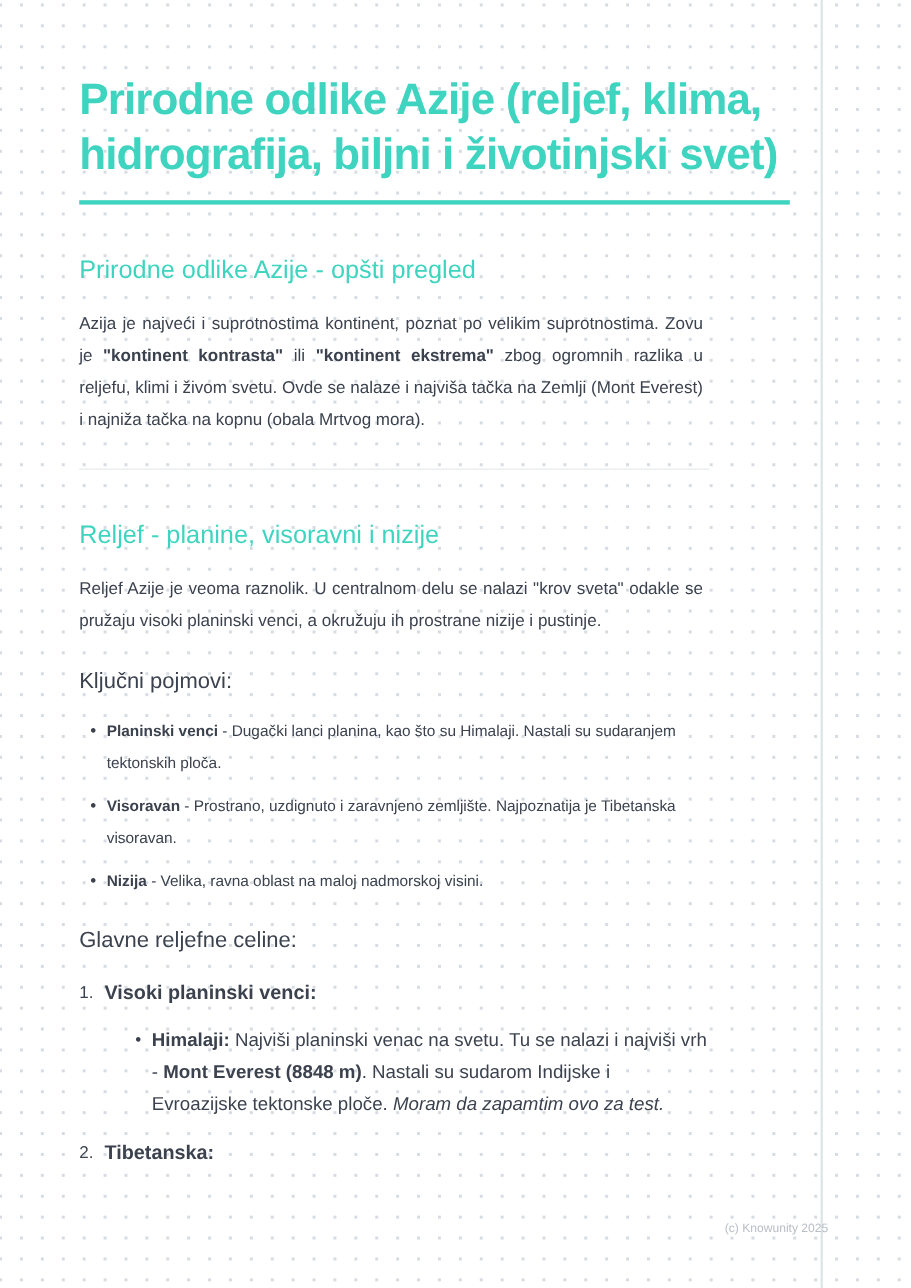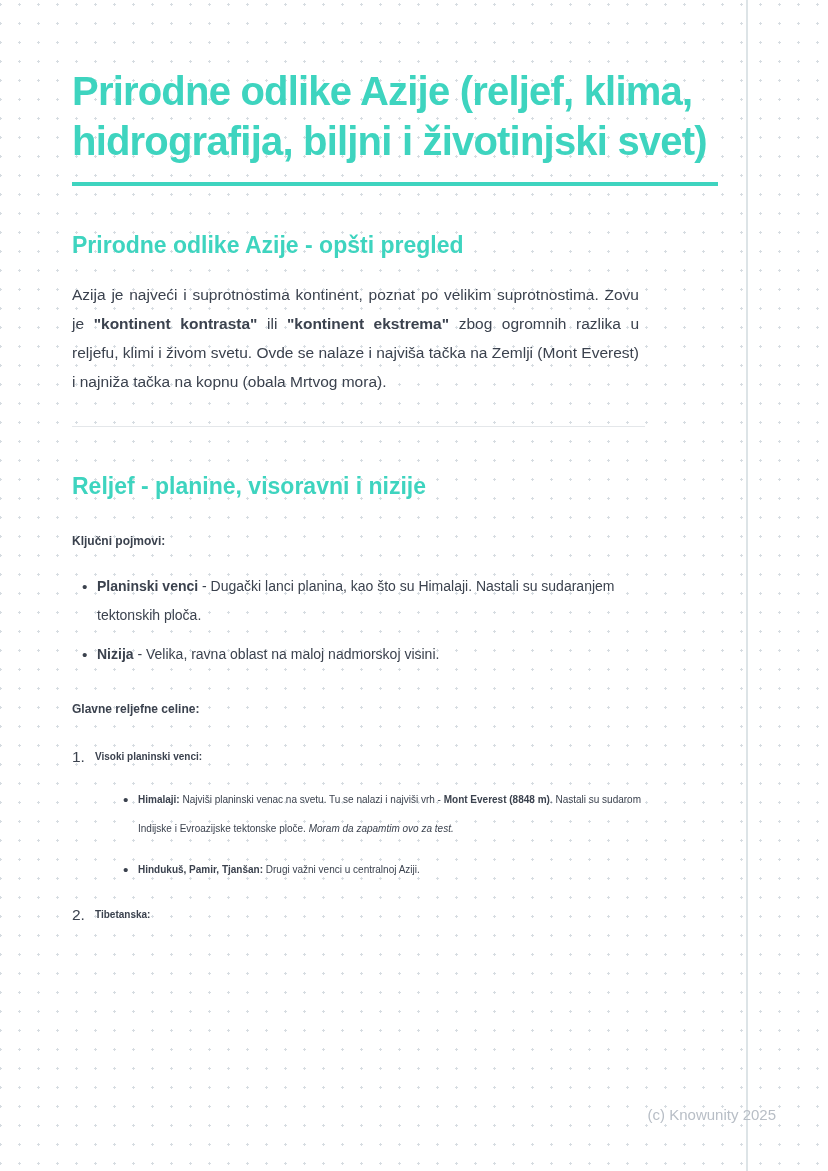--- a/index.html
+++ b/index.html
@@ -25,49 +25,49 @@
     color: #3b424e;
   }
   .doc-title {
     margin: 66px 0 0; width: 655px;
     font-size: 40px; line-height: 50px; font-weight: 800;
     letter-spacing: -0.8px; color: #3ed4bf;
   }
   .title-rule { width: 646px; height: 4px; background: #3ed4bf; margin-top: 16px; }
   .section-heading {
     margin: 44px 0 0; font-size: 23px; line-height: 30px;
-    font-weight: 700; color: #3ed4bf;
+    font-weight: 400; color: #3ed4bf;
   }
   .para {
     width: 567px; margin: 20px 0 0;
     font-size: 15.5px; line-height: 29px; text-align: justify;
   }
   .divider { width: 573px; height: 1px; background: #e4e7ea; margin-top: 30px; }
-  .bold-label { margin-top: 26px; font-weight: 700; font-size: 12px; line-height: 29px; }
+  .bold-label { margin-top: 26px; font-weight: 400; font-size: 20px; line-height: 29px; }
   b, .bld { font-weight: 700; }
   .it { font-style: italic; }
 
   .blist { list-style: none; margin: 16px 0 0; padding: 0; }
   .blist > li { display: flex; margin-bottom: 10px; }
   .marker { width: 25px; padding-left: 10px; flex: none; font-size: 15.5px; line-height: 29px; }
   .marker::before { content: "\2022"; }
   .btext { max-width: 545px; font-size: 14px; line-height: 29px; }
 
   .nlist { margin-top: 18px; }
   .nitem { margin-bottom: 16px; }
   .nrow { display: flex; }
   .nnum { width: 23px; flex: none; font-size: 15.5px; line-height: 29px; }
-  .ntitle { font-weight: 700; font-size: 10px; line-height: 29px; }
+  .ntitle { font-weight: 700; font-size: 18px; line-height: 29px; }
   .sublist { list-style: none; margin: 14px 0 0; padding: 0 0 0 41px; }
   .sublist > li { display: flex; margin-bottom: 12px; }
-  .subtext { max-width: 508px; font-size: 10px; line-height: 29px; }
+  .subtext { max-width: 508px; font-size: 17px; line-height: 29px; }
 
   .footer {
-    position: absolute; right: 52px; bottom: 48px;
-    font-size: 15px; color: #b8bec6;
+    position: absolute; right: 75px; bottom: 48px;
+    font-size: 11px; color: #b8bec6;
   }
 </style>
 </head>
 <body>
 
 <div class="page">
   <div class="margin-line"></div>
 
   <div class="content">
 
@@ -75,27 +75,32 @@
     <div class="title-rule"></div>
 
     <h2 class="section-heading">Prirodne odlike Azije - opšti pregled</h2>
 
     <p class="para"><span>Azija je najveći i suprotnostima kontinent, poznat po velikim suprotnostima. Zovu je </span><b>"kontinent kontrasta"</b><span> ili </span><b>"kontinent ekstrema"</b><span> zbog ogromnih razlika u reljefu, klimi i živom svetu. Ovde se nalaze i najviša tačka na Zemlji (Mont Everest) i najniža tačka na kopnu (obala Mrtvog mora).</span></p>
 
     <div class="divider"></div>
 
     <h2 class="section-heading">Reljef - planine, visoravni i nizije</h2>
 
+    <p class="para">Reljef Azije je veoma raznolik. U centralnom delu se nalazi "krov sveta" odakle se pružaju visoki planinski venci, a okružuju ih prostrane nizije i pustinje.</p>
 
     <div class="bold-label">Ključni pojmovi:</div>
 
     <ul class="blist">
       <li>
         <span class="marker"></span>
         <span class="btext"><b>Planinski venci</b><span> - Dugački lanci planina, kao što su Himalaji. Nastali su sudaranjem tektonskih ploča.</span></span>
+      </li>
+      <li>
+        <span class="marker"></span>
+        <span class="btext"><b>Visoravan</b><span> - Prostrano, uzdignuto i zaravnjeno zemljište. Najpoznatija je Tibetanska visoravan.</span></span>
       </li>
       <li>
         <span class="marker"></span>
         <span class="btext"><b>Nizija</b><span> - Velika, ravna oblast na maloj nadmorskoj visini.</span></span>
       </li>
     </ul>
 
     <div class="bold-label">Glavne reljefne celine:</div>
 
     <div class="nlist">
@@ -103,24 +108,20 @@
       <div class="nitem">
         <div class="nrow">
           <span class="nnum">1.</span>
           <span class="ntitle">Visoki planinski venci:</span>
         </div>
         <ul class="sublist">
           <li>
             <span class="marker"></span>
             <span class="subtext"><b>Himalaji:</b><span> Najviši planinski venac na svetu. Tu se nalazi i najviši vrh - </span><b>Mont Everest (8848 m)</b><span>. Nastali su sudarom Indijske i Evroazijske tektonske ploče. </span><span class="it">Moram da zapamtim ovo za test.</span></span>
           </li>
-          <li>
-            <span class="marker"></span>
-            <span class="subtext"><b>Hindukuš, Pamir, Tjanšan:</b><span> Drugi važni venci u centralnoj Aziji.</span></span>
-          </li>
         </ul>
       </div>
 
       <div class="nitem">
         <div class="nrow">
           <span class="nnum">2.</span>
           <span class="ntitle">Tibetanska:</span>
         </div>
       </div>
 

